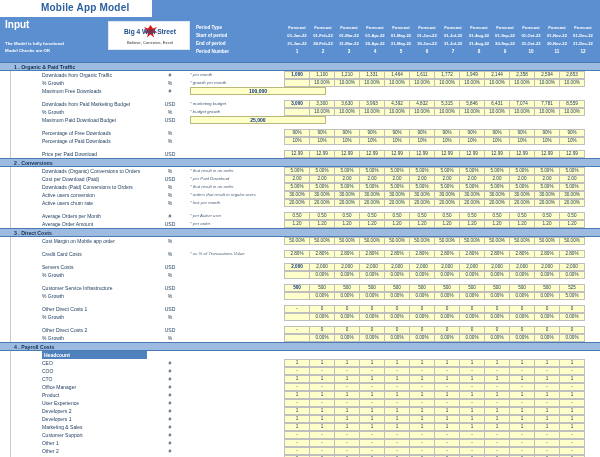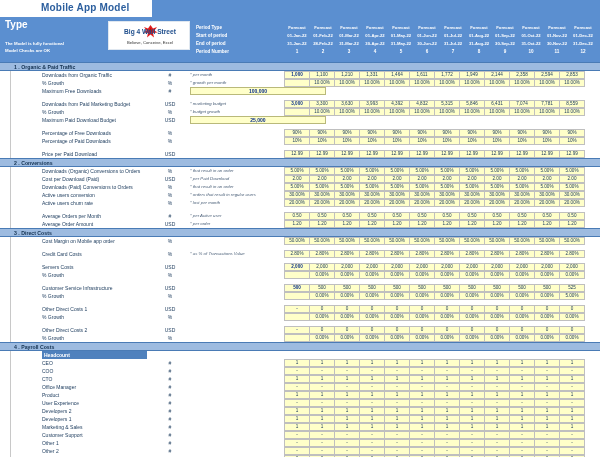--- a/index.html
+++ b/index.html
@@ -176,21 +176,21 @@
   }
 </style>
 </head>
 <body>
 
 <div id="app">
 
   <div class="banner">
     <div class="title-white-box"></div>
     <div class="model-title">Mobile App Model</div>
-    <div class="sheet-subtitle">Type</div>
+    <div class="sheet-subtitle">Input</div>
     <div class="note-line note1">The Model is fully functional</div>
     <div class="note-line note2">Model Checks are OK</div>
 
     <div class="logo-box">
       <svg class="eagle" viewBox="0 0 34 30">
         <path d="M17 2 L22 9 L30 6 L25 13 L31 17 L22 18 L24 27 L17 21 L10 27 L12 18 L3 17 L9 13 L4 6 L12 9 Z" fill="#e01b1b"></path>
         <path d="M17 7 L20 14 L17 19 L14 14 Z" fill="#b50f0f"></path>
       </svg>
       <div class="logo-text">Big 4 Wall Street</div>
       <div class="logo-tag">Believe, Conceive, Excel</div>

